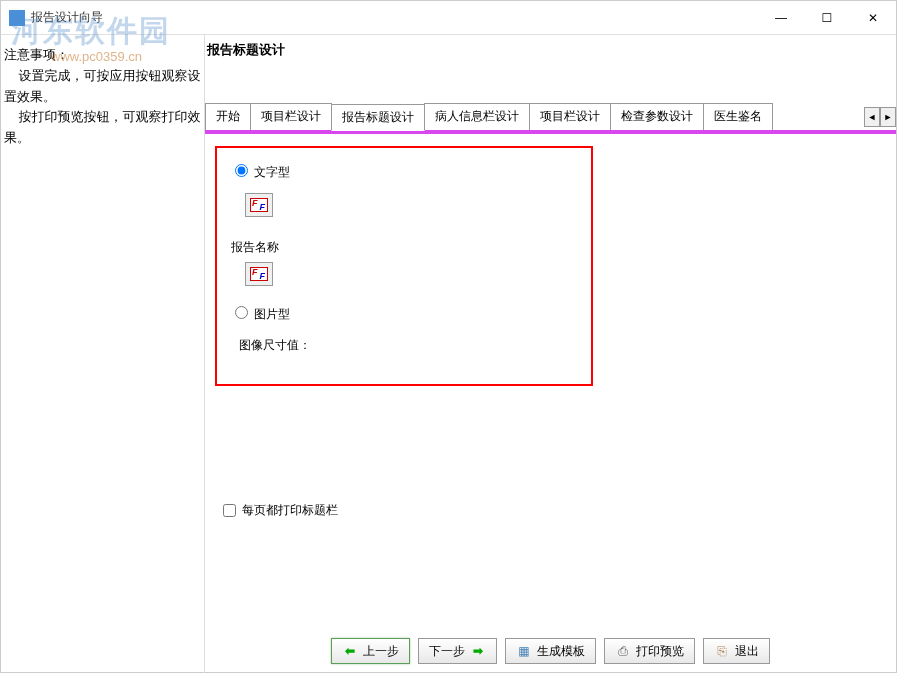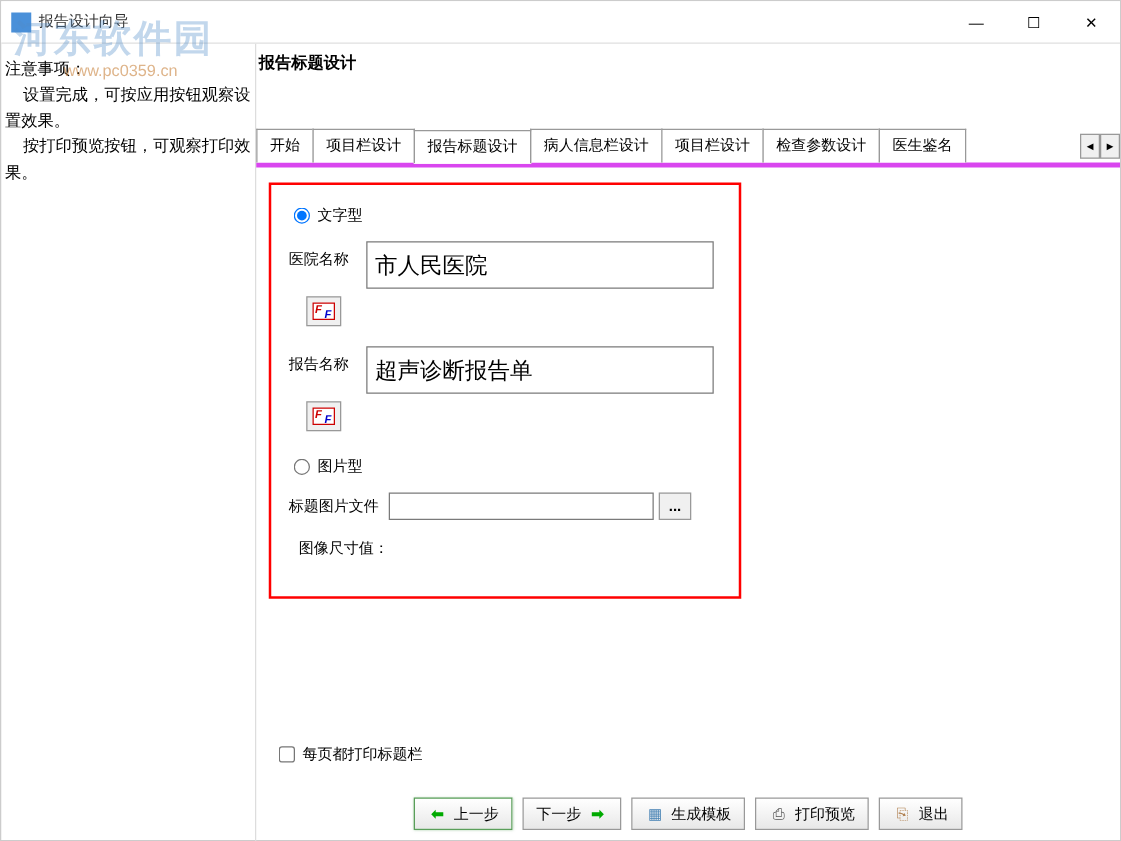--- a/index.html
+++ b/index.html
@@ -28,21 +28,21 @@
     .tabs { display: flex; border-bottom: 4px solid #d946ef; position: relative; margin-top: 40px; }
     .tab { padding: 4px 10px; border: 1px solid #999; border-bottom: none; margin-right: -1px; background: #fff; cursor: pointer; font-size: 12px; white-space: nowrap; }
     .tab.active { background: #fff; position: relative; top: 1px; border-bottom: 1px solid #fff; }
     .tab-scroll { display: flex; align-items: center; margin-left: auto; }
     .tab-arrow { width: 16px; height: 20px; border: 1px solid #999; display: flex; align-items: center; justify-content: center; cursor: pointer; font-size: 9px; background: #f0f0f0; }
     
     .form-area { flex: 1; padding: 12px 0 0 0; position: relative; }
     
     .red-box { border: 2px solid red; margin: 0 18px 0 10px; padding: 12px 14px 30px 14px; width: 378px; }
     
-    .radio-row { display: flex; align-items: center; margin: 4px 0 12px 4px; }
+    .radio-row { display: flex; align-items: flex-start; margin: 4px 0 12px 4px; }
     .radio-row input { margin-right: 6px; }
     
     .field-row { display: flex; align-items: flex-start; margin: 6px 0; }
     .field-label { width: 62px; text-align: left; padding-top: 6px; font-size: 12px; }
     .field-input { flex: 1; }
     .text-input { width: 278px; height: 38px; border: 1px solid #7a7a7a; padding: 2px 6px; font-size: 18px; font-family: SimSun, serif; }
     .small-input { width: 212px; height: 22px; border: 1px solid #7a7a7a; padding: 2px 4px; }
     
     .font-btn { width: 28px; height: 24px; border: 1px solid #999; background: #f0f0f0; margin-top: 4px; display: flex; align-items: center; justify-content: center; cursor: pointer; }
     .font-icon { width: 18px; height: 14px; background: #fff; border: 1px solid #c00; position: relative; }
@@ -115,53 +115,39 @@
       <div class="form-area">
 
         <div class="red-box">
 
           <div class="radio-row">
             <input type="radio" name="titleType" checked="" style="">
             <span>文字型</span>
           </div>
 
           <div class="field-group">
-            <div class="field-row">
-              <div class="field-label">医院名称</div>
-              <div class="field-input">
-                <input class="text-input" value="市人民医院" style="">
-              </div>
-            </div>
             <div class="font-btn" style="margin-left:14px">
               <span class="font-icon"></span>
             </div>
           </div>
 
           <div class="field-group">
             <div class="field-row">
               <div class="field-label">报告名称</div>
-              <div class="field-input">
-                <input class="text-input" value="超声诊断报告单" style="">
-              </div>
             </div>
             <div class="font-btn" style="margin-left:14px">
               <span class="font-icon"></span>
             </div>
           </div>
 
           <div class="radio-row" style="margin-top:20px">
             <input type="radio" name="titleType" style="">
             <span>图片型</span>
           </div>
 
-          <div class="pic-field-row">
-            <div class="pic-label">标题图片文件</div>
-            <input class="small-input" value="" style="">
-            <div class="browse-btn">...</div>
-          </div>
 
           <div class="image-size-row">
             <span>图像尺寸值：</span>
             <span></span>
           </div>
 
         </div>
 
         <div class="checkbox-row" style="margin-top:116px">
           <input type="checkbox" style="">

